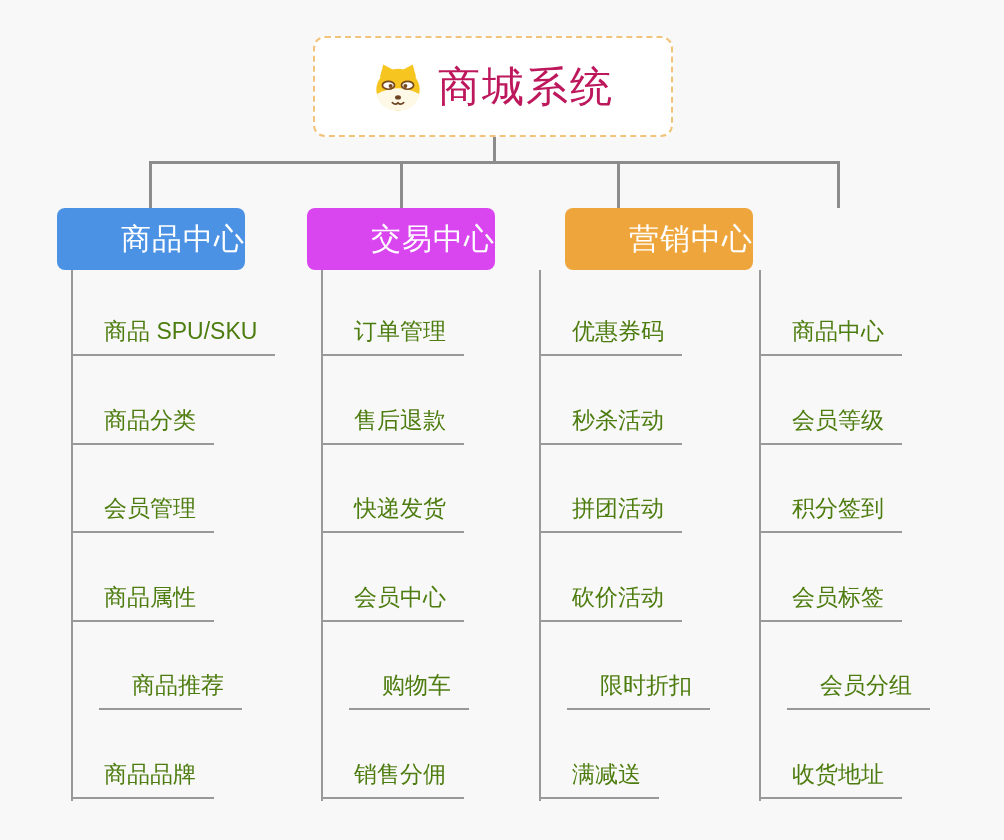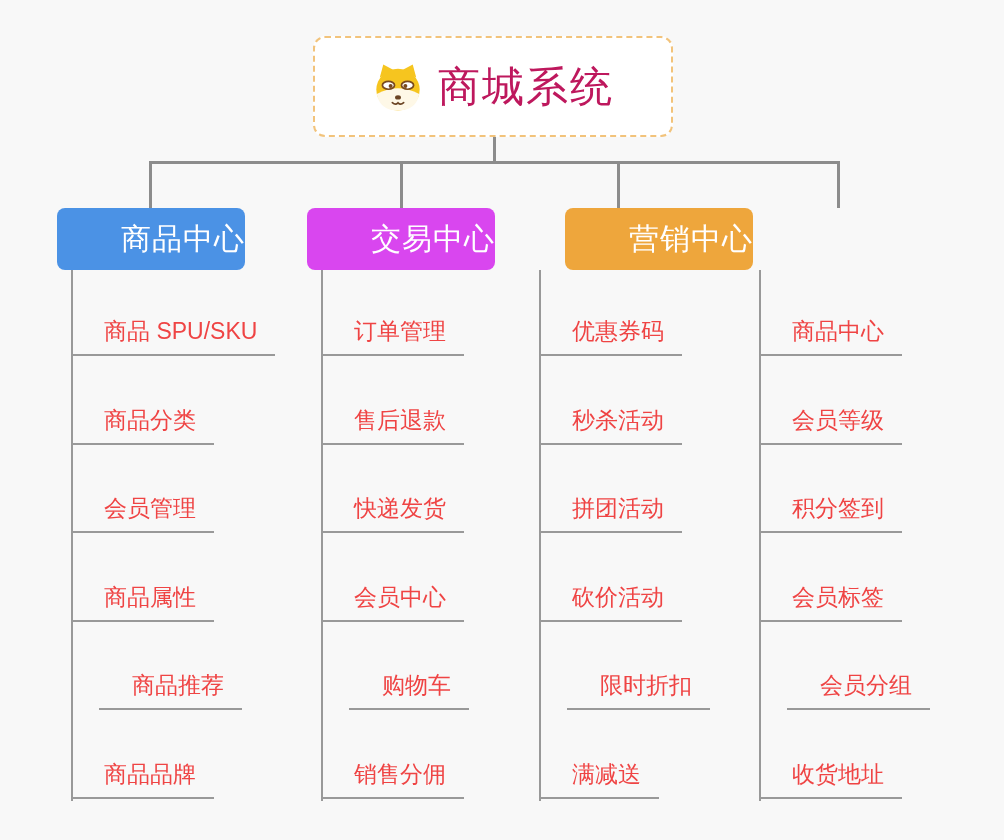--- a/index.html
+++ b/index.html
@@ -81,21 +81,21 @@
     background: #999999;
   }
 
   .child {
     position: absolute;
     left: 0;
     display: inline-block;
     white-space: nowrap;
     font-size: 23px;
     line-height: 32px;
-    color: #ef4444;
+    color: #4d7c0f;
     padding: 0 18px 7px 33px;
     border-bottom: 2px solid #999999;
     cursor: pointer;
   }
   .r-0 { top: 315px; }
   .r-1 { top: 404px; }
   .r-2 { top: 492px; }
   .r-3 { top: 581px; }
   .r-4 { top: 669px; margin-left: 28px; }
   .r-5 { top: 758px; }

